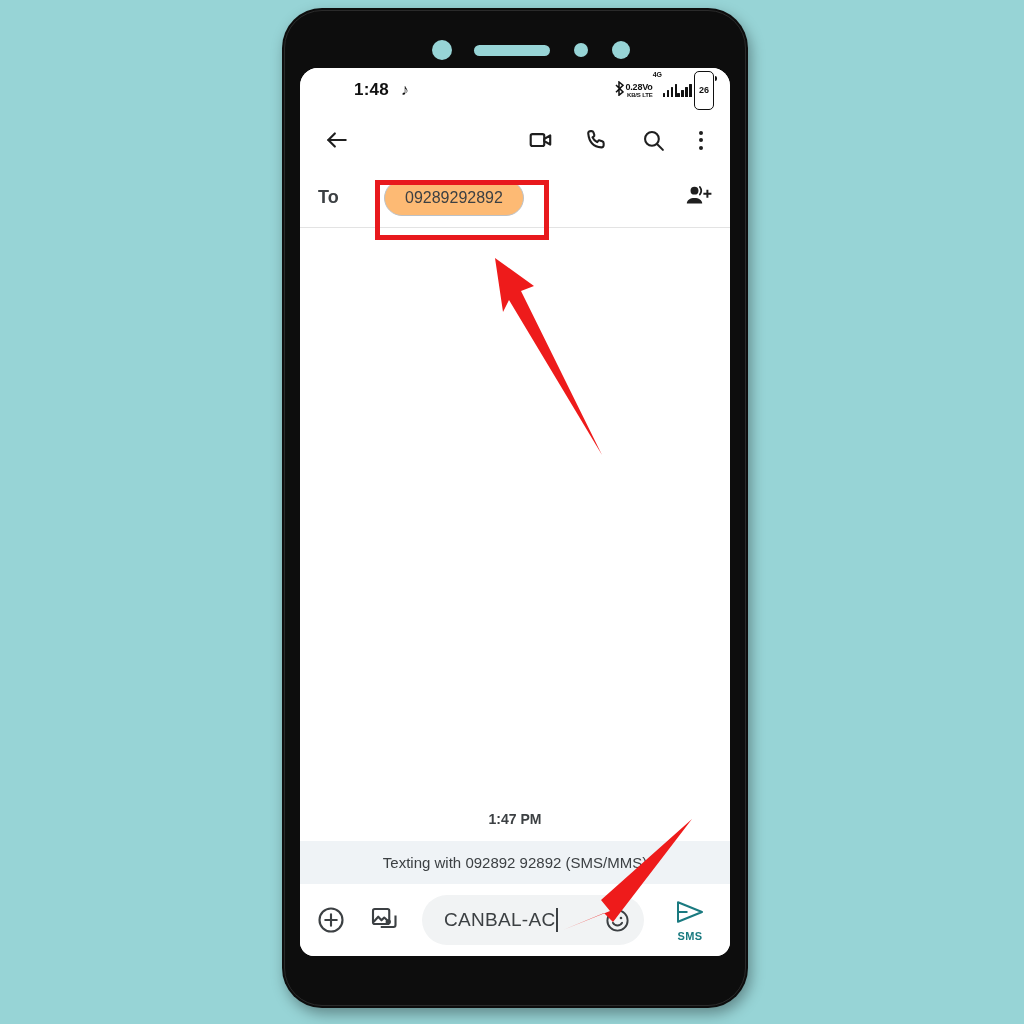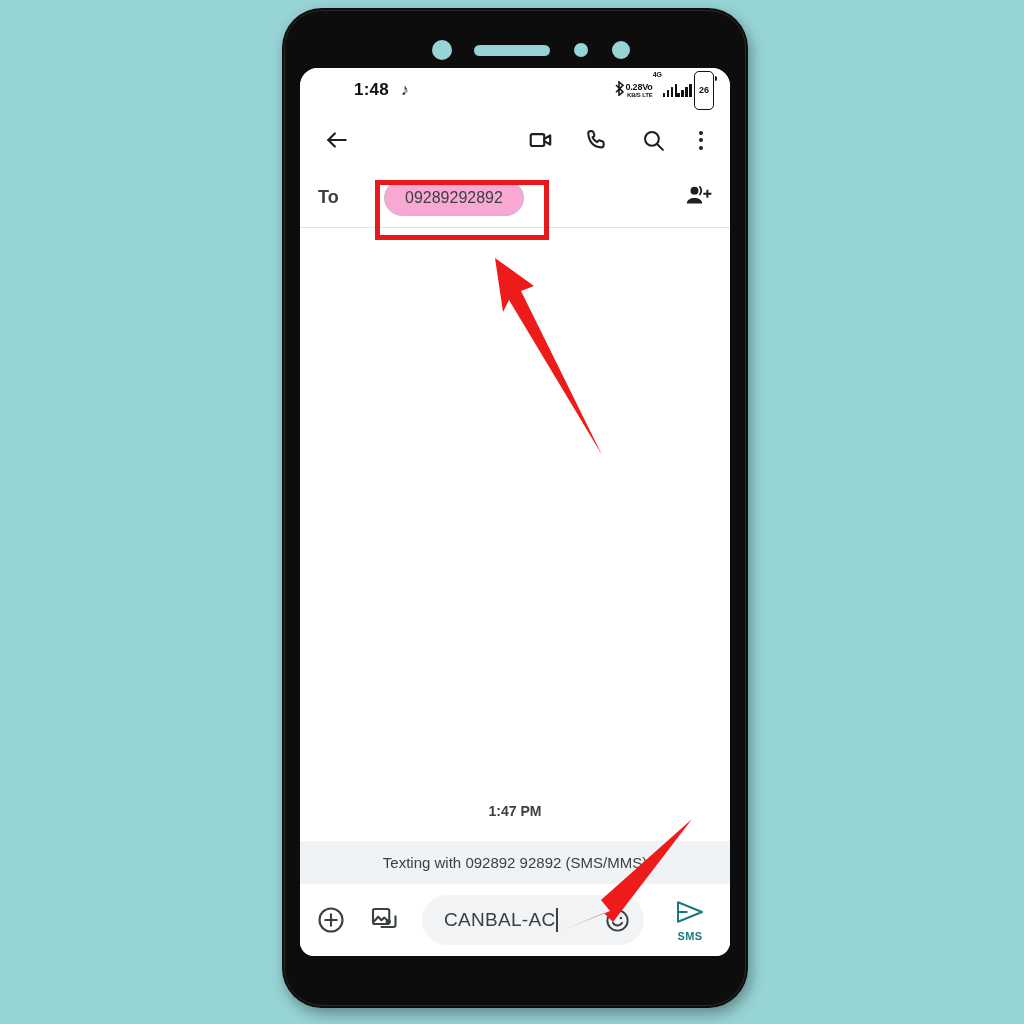--- a/index.html
+++ b/index.html
@@ -176,40 +176,40 @@
     color: #3c4043;
     width: 66px;
     font-weight: bold;
   }
   #recipient-chip {
     border: 1.3px solid #bdc1c6;
     border-radius: 22px;
     padding: 8px 20px;
     font-size: 16px;
     color: #3c4043;
-    background: #f9a8d4;
+    background: #fdba74;
     white-space: nowrap;
   }
   #add-person-icon { margin-left: auto; color: #1f1f1f; }
 
   
   #conversation-area {
     flex: 1 1 auto;
     background: #fff;
     display: flex;
     flex-direction: column;
     justify-content: flex-end;
     min-height: 0;
   }
   #message-timestamp {
     text-align: center;
     font-size: 14px;
     font-weight: 700;
     color: #3c4043;
-    padding-bottom: 22px;
+    padding-bottom: 14px;
   }
   #texting-with-banner {
     background: #eff3f6;
     text-align: center;
     font-size: 15px;
     color: #3c4043;
     padding: 13px 8px;
   }
 
   

